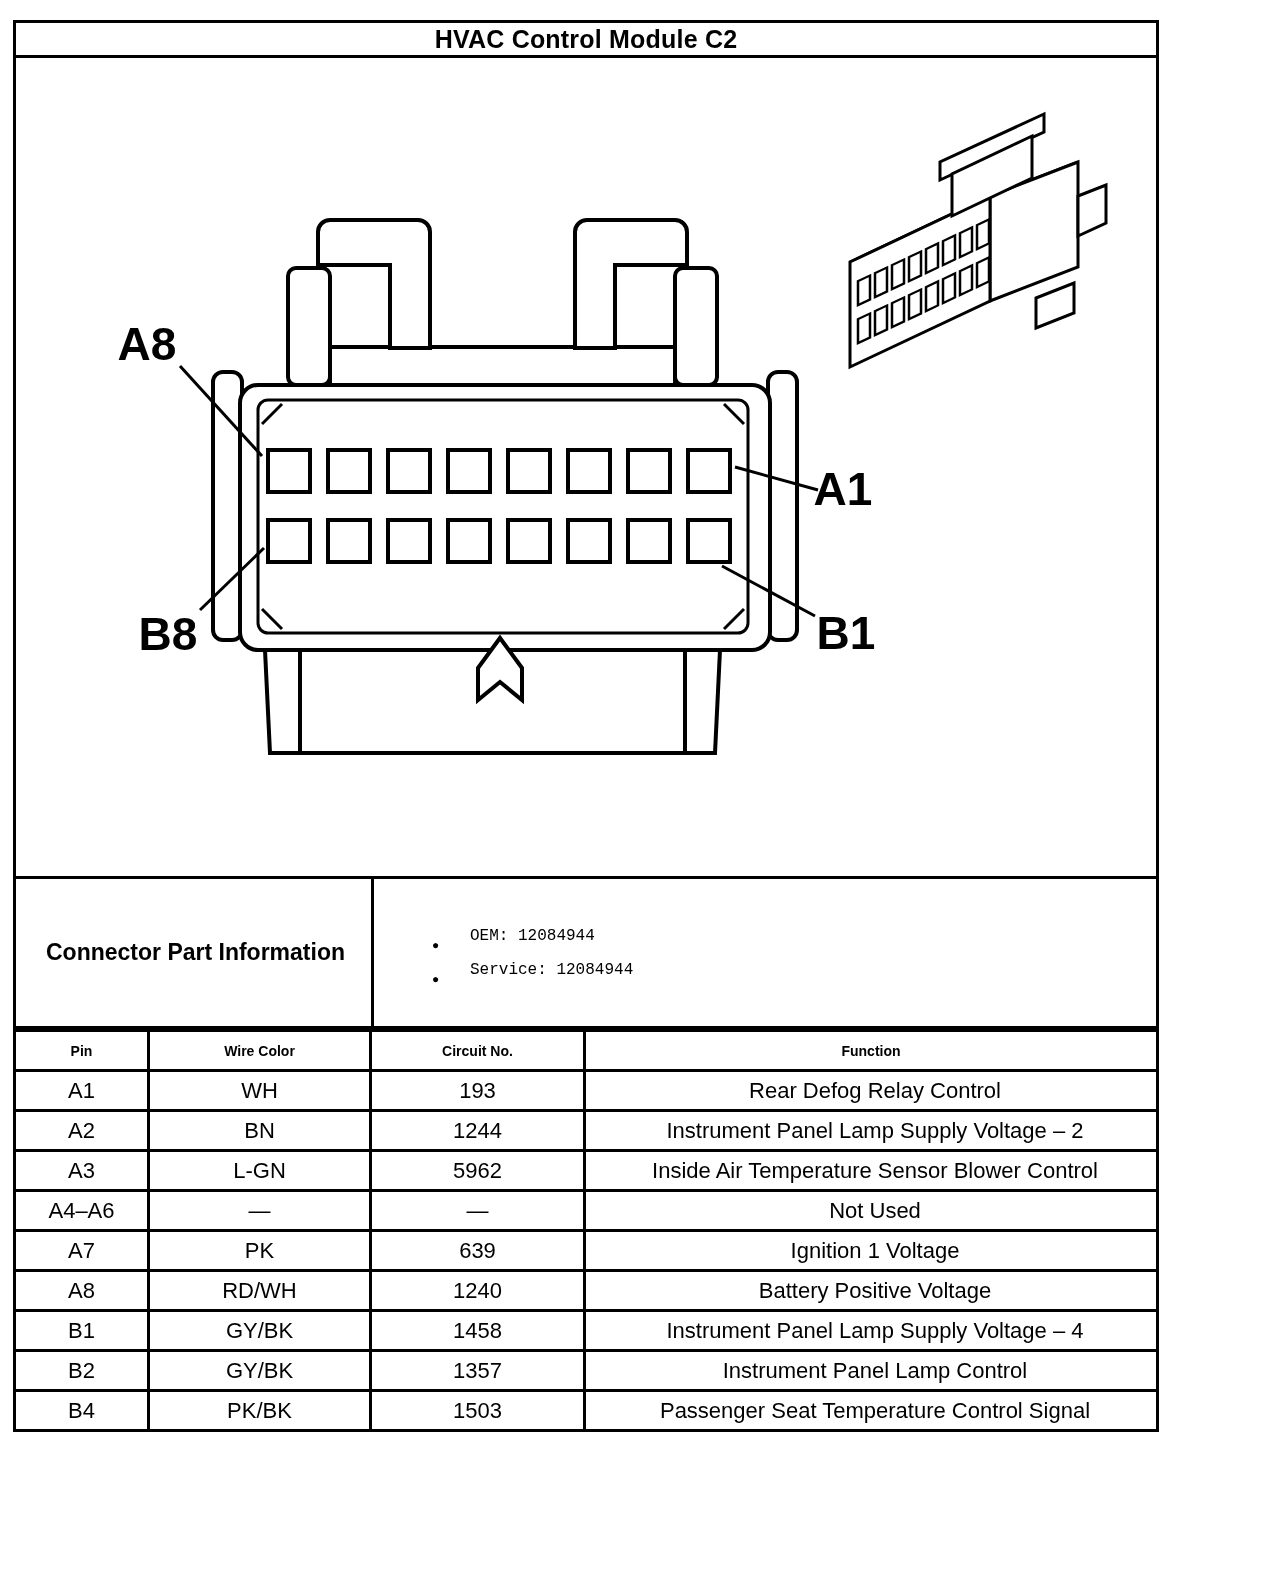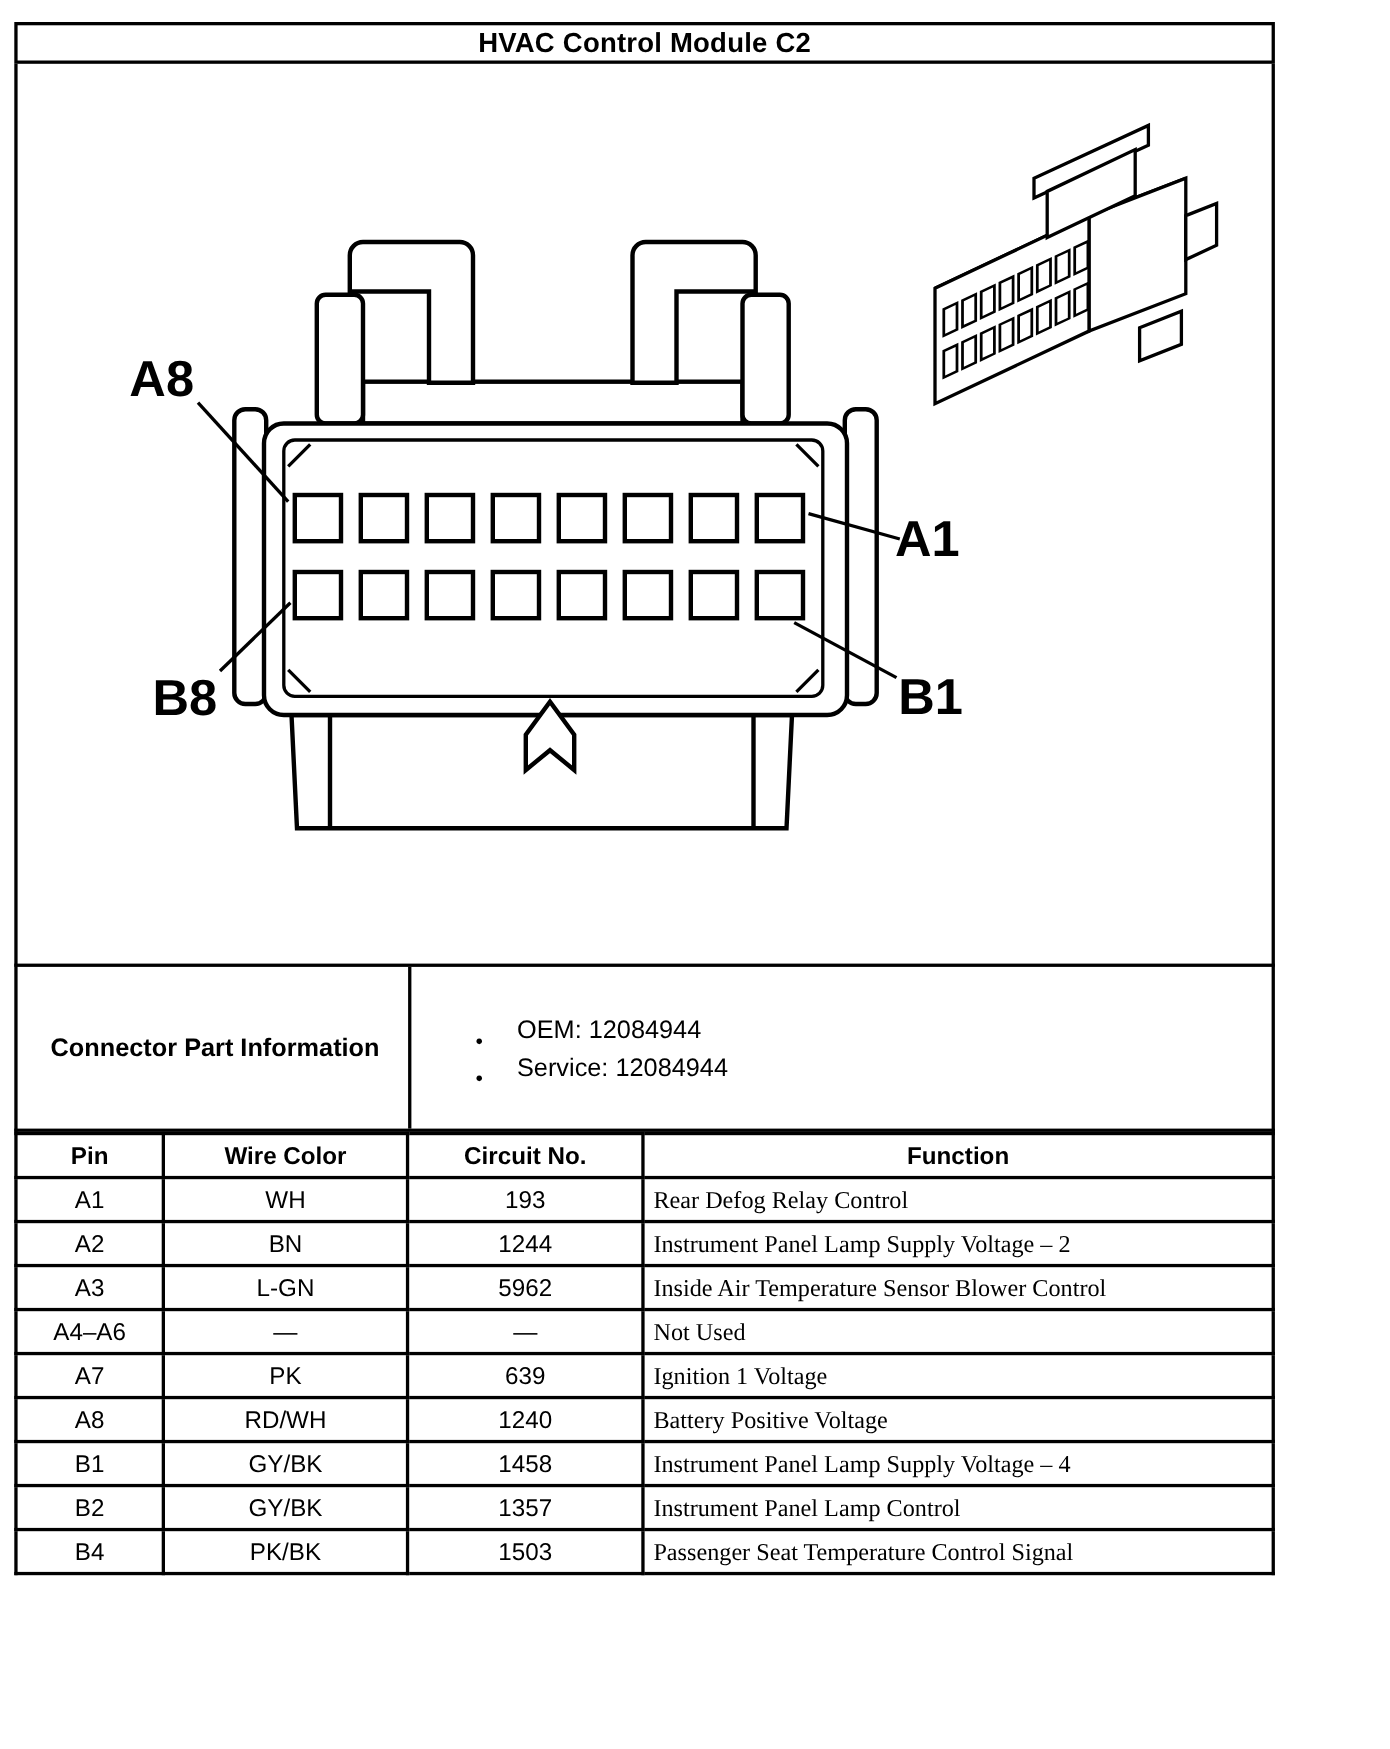--- a/index.html
+++ b/index.html
@@ -7,27 +7,27 @@
   .sheet{position:absolute;left:13px;top:20px;width:1146px;}
   .title-bar{border:3px solid #000;height:32px;display:flex;align-items:center;justify-content:center;
              font-weight:bold;font-size:25px;letter-spacing:0.2px;}
   .diagram-box{border:3px solid #000;border-top:0;height:818px;position:relative;overflow:hidden;}
   .diagram-box svg{position:absolute;left:0;top:0;}
   .info-row{border:3px solid #000;border-top:0;display:flex;height:147px;box-sizing:content-box;}
   .info-left{width:358px;box-sizing:border-box;border-right:3px solid #000;display:flex;align-items:center;
              padding-left:30px;font-weight:bold;font-size:23px;}
   .info-right{flex:1;display:flex;align-items:center;}
   .info-right ul{margin:0;padding:0 0 0 58px;}
-  .info-right li{list-style:none;font-size:23px;line-height:34px;position:relative;padding-left:38px;}
+  .info-right li{list-style:none;font-size:16px;line-height:34px;position:relative;padding-left:38px;font-family:Liberation Mono, monospace;}
   .info-right li::before{content:"●";position:absolute;left:0;top:10px;font-size:12px;}
   table.pin-table{border-collapse:collapse;width:100%;table-layout:fixed;font-size:22px;}
   table.pin-table th,table.pin-table td{border:3px solid #000;height:37px;padding:0;overflow:hidden;white-space:nowrap;}
-  table.pin-table th{font-weight:bold;font-size:22px;}
+  table.pin-table th{font-weight:bold;font-size:14px;}
   td.c{text-align:center;}
-  td.f{text-align:left;padding-left:8px !important;font-family:Liberation Serif, serif;}
+  td.f{text-align:center;padding-left:8px !important;}
   text{font-family:"Liberation Sans",sans-serif;}
 </style>
 </head>
 <body>
 
 <div class="sheet">
 
   <div class="title-bar">
     <span>HVAC Control Module C2</span>
   </div>

